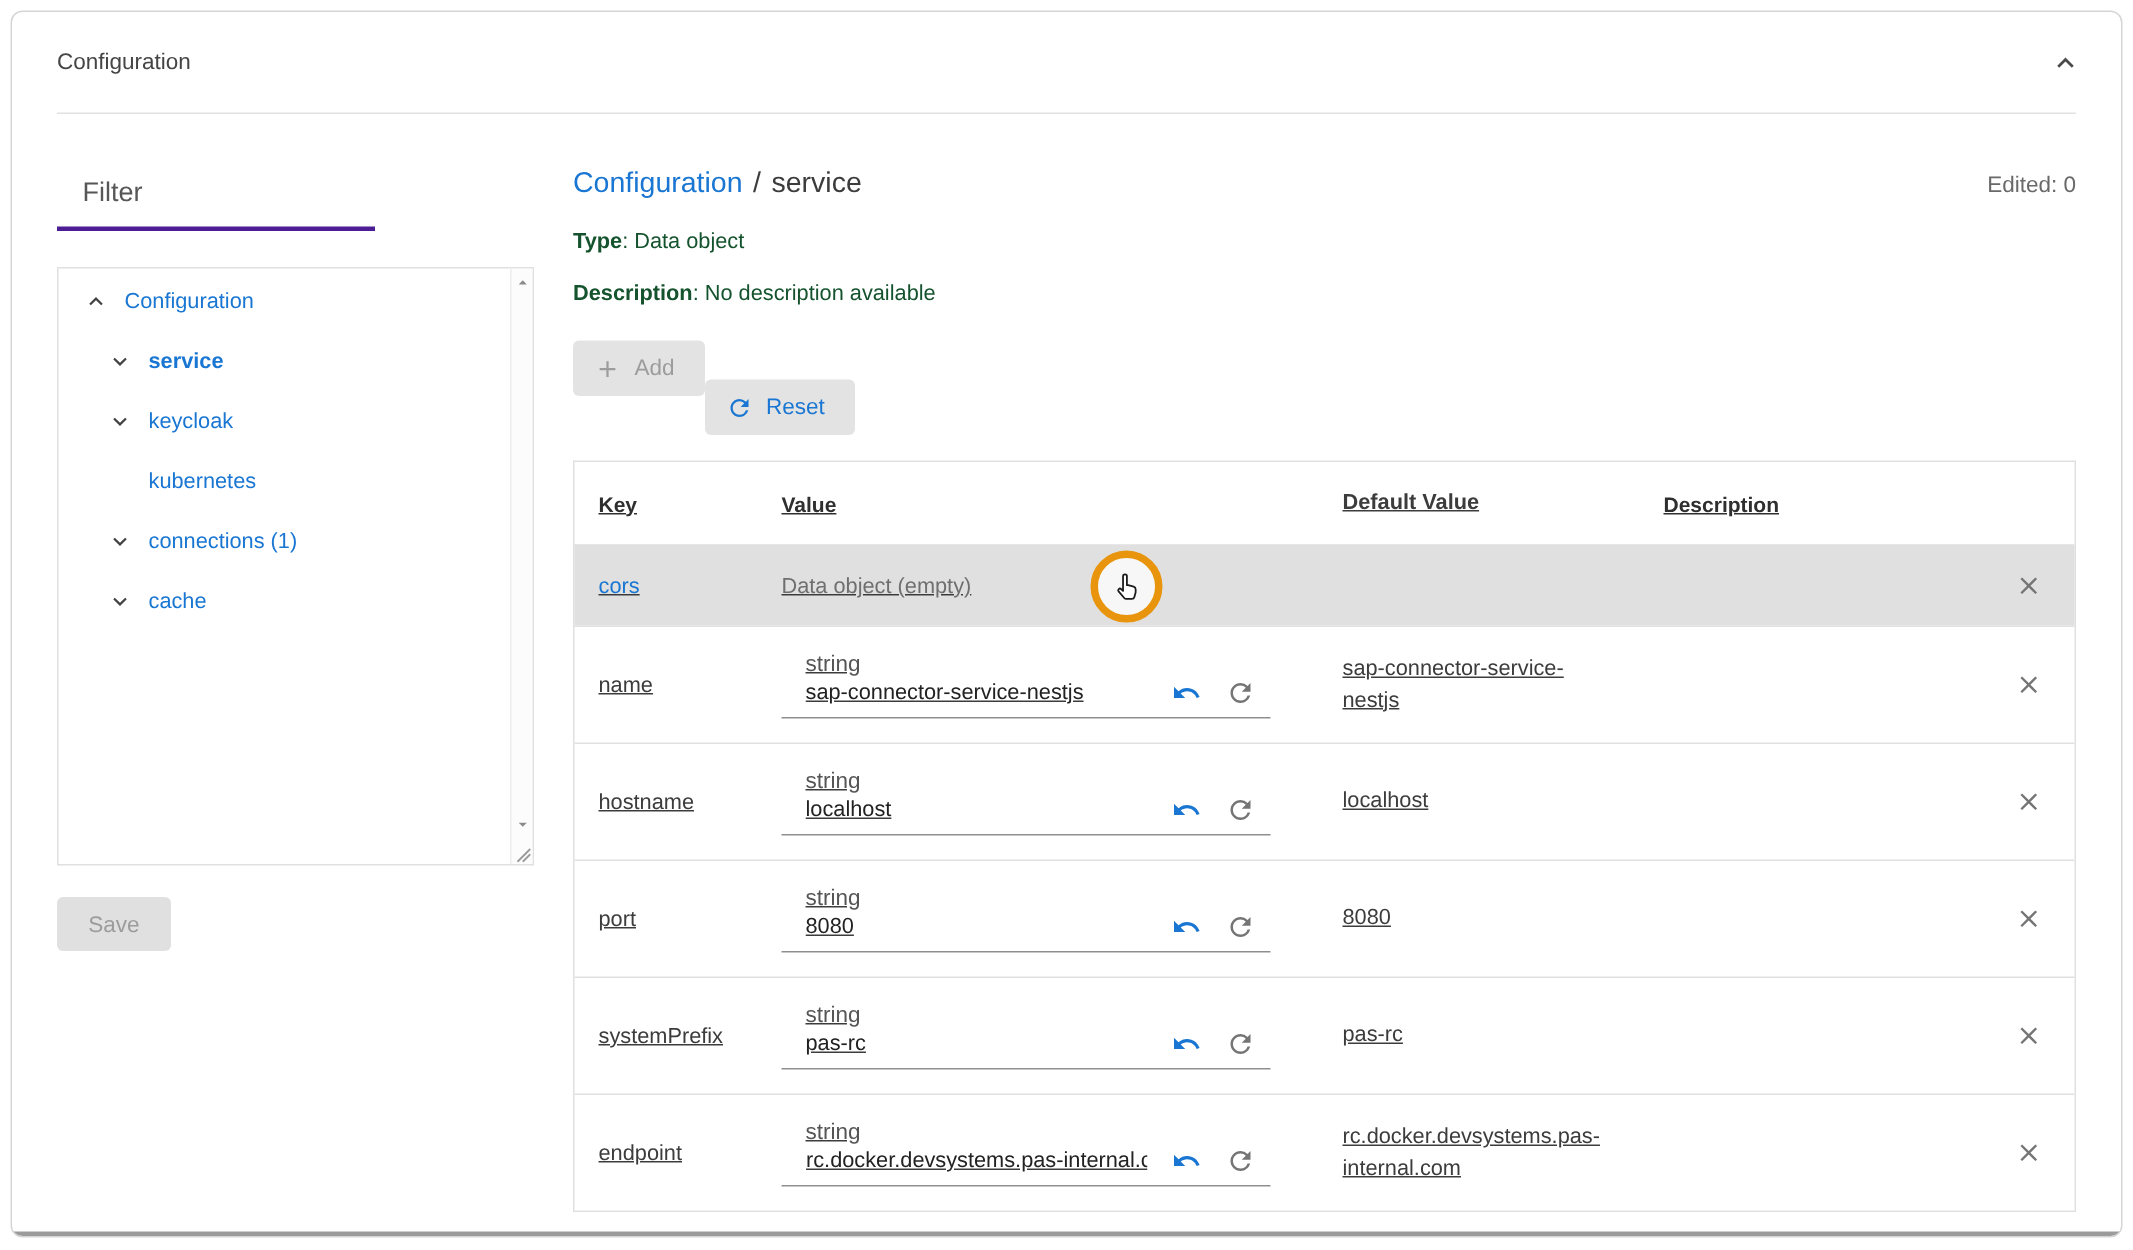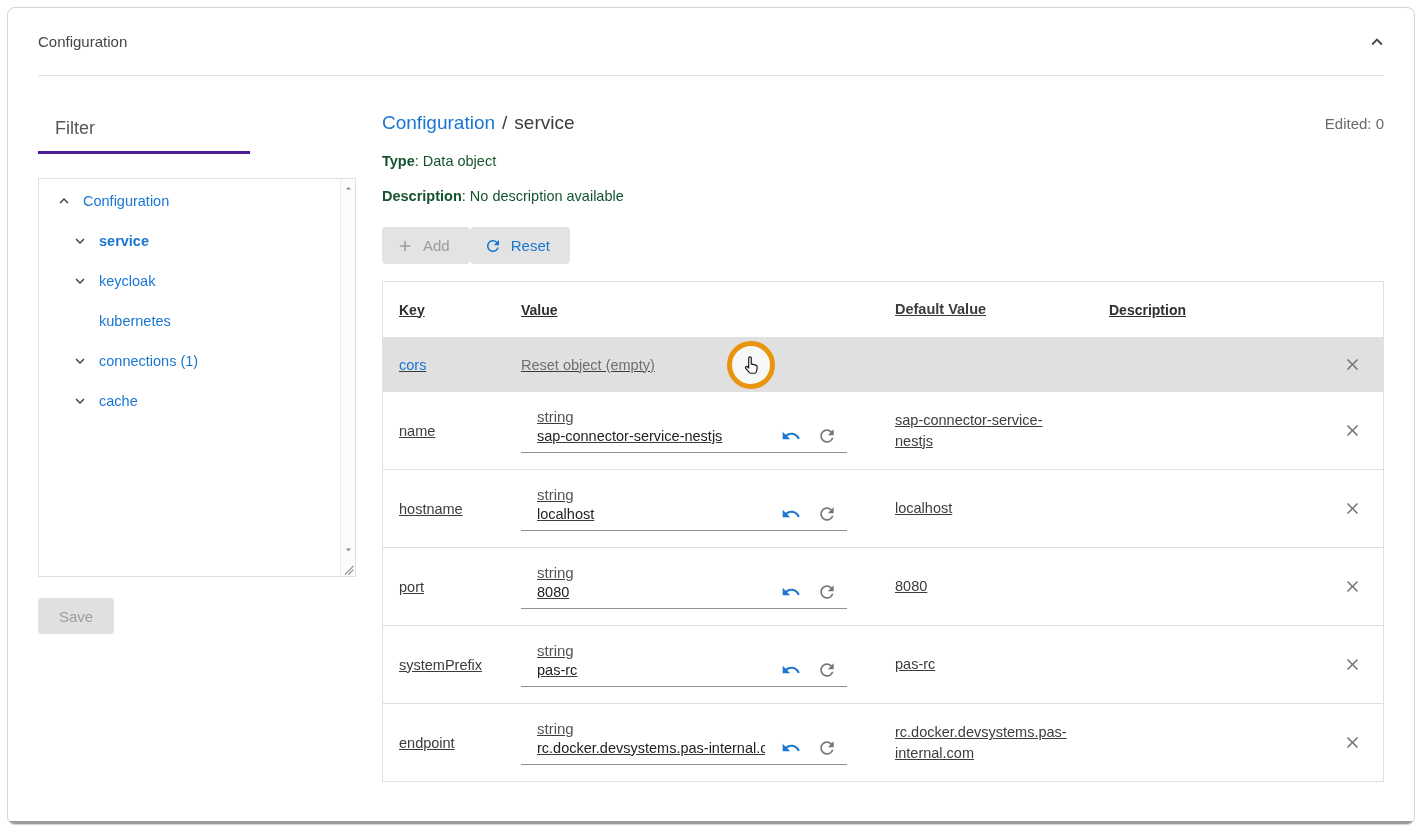--- a/index.html
+++ b/index.html
@@ -46,21 +46,21 @@
   .breadcrumb a{color:var(--blue);text-decoration:none;cursor:pointer;}
   .breadcrumb .sep{margin:0 7px;color:#3c3c3c;}
   .edited{color:#6a6a6a;font-size:15px;}
   .meta{margin-top:19px;font-size:14.5px;color:#14532d;}
   .meta b{font-weight:700;}
 
   .actions{display:flex;margin-top:23px;}
   .btn{display:flex;align-items:center;gap:9px;height:37px;padding:0 20px 0 14px;border:none;border-radius:4px;
     background:#e3e3e3;font:inherit;font-size:15px;}
   .btn.add{color:#9c9c9c;cursor:default;}
-  .btn.reset{color:var(--blue);cursor:pointer;}
+  .btn.reset{color:var(--blue);cursor:pointer;margin-top:26px;}
   .btn svg{flex:none;}
 
   .table{margin-top:17px;border:1px solid #e0e0e0;}
   .trow{display:grid;grid-template-columns:122px 374px 214px 1fr 62px;align-items:center;position:relative;}
   .thead{height:55px;font-weight:700;font-size:14px;color:#2f2f2f;}
   #tbody .trow{border-top:1px solid #e0e0e0;}
   .cell{padding-left:16px;min-width:0;text-decoration:underline;}
   .object-row{height:54px;}
   .object-row.hl{background:var(--hl);}
   .field-row{height:78px;}
@@ -177,21 +177,21 @@
         <div class="trow thead">
           <div class="cell key-cell">Key</div>
           <div class="cell value-cell">Value</div>
           <div class="cell default-cell">Default Value</div>
           <div class="cell desc-cell">Description</div>
           <div class="cell close-cell"></div>
         </div>
         <div id="tbody">
             <div class="trow object-row hl">
               <div class="cell key-cell"><span class="key-link">cors</span></div>
-              <div class="cell value-cell"><span class="obj-text">Reset object (empty)</span></div>
+              <div class="cell value-cell"><span class="obj-text">Data object (empty)</span></div>
               <div class="cell default-cell"></div>
               <div class="cell desc-cell"></div>
               <div class="cell close-cell">
                 <span class="icon-btn" style="margin-left: 0px;">
                   <svg viewBox="0 0 24 24" width="19" height="19">
                     <path d="M19 6.41 17.59 5 12 10.59 6.41 5 5 6.41 10.59 12 5 17.59 6.41 19 12 13.41 17.59 19 19 17.59 13.41 12z" fill="#757575"></path>
                   </svg>
                 </span>
               </div>
               <div class="click-ring">

